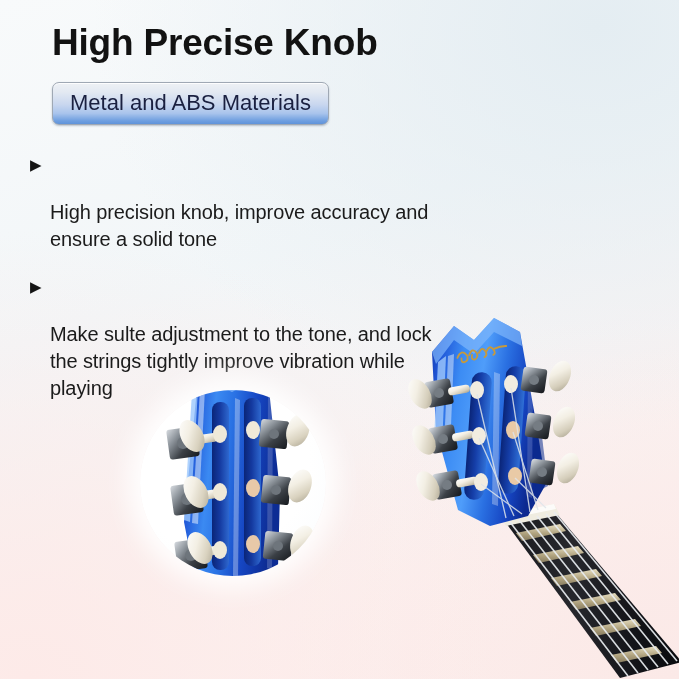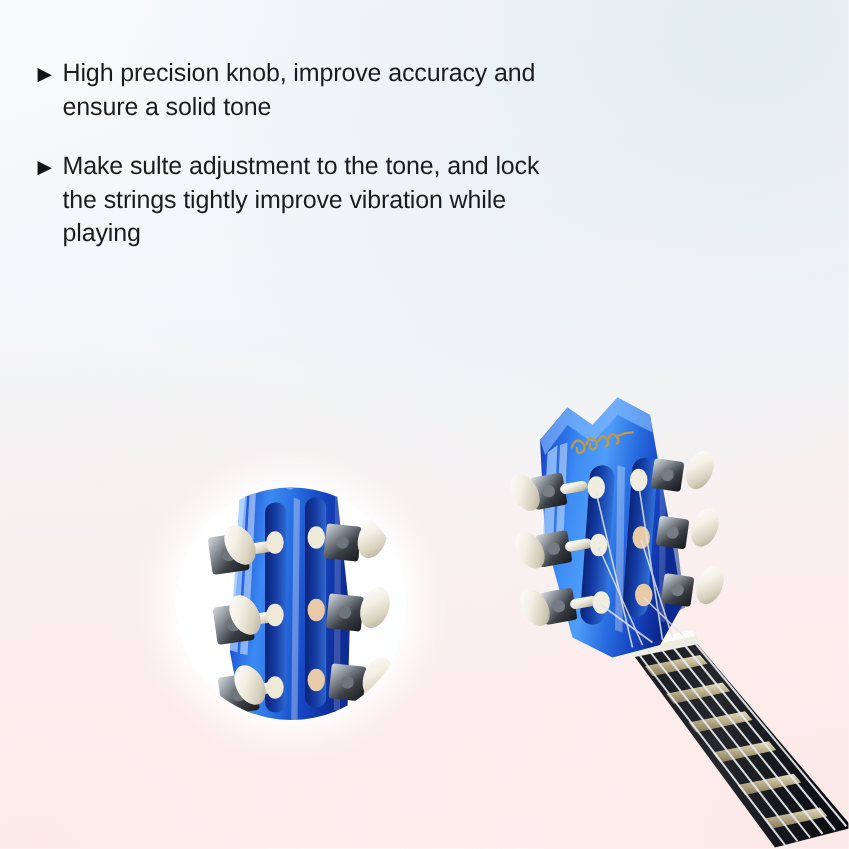--- a/index.html
+++ b/index.html
@@ -77,20 +77,21 @@
     line-height: 27px;
     color: #141414;
     text-align: left;
   }
   .bullet-text {
     flex: 1 1 auto;
     font-size: 20px;
     line-height: 27px;
     color: #1b1b1b;
     letter-spacing: -0.1px;
+    margin-top: 48px;
   }
 
   
   .inset-circle {
     position: absolute;
     left: 140px;
     top: 390px;
     width: 186px;
     height: 186px;
     border-radius: 50%;
@@ -114,21 +115,25 @@
     height: 369px;
   }
 </style>
 </head>
 <body>
 
 <div id="page">
 
   <div class="copy">
 
-
+    <h1 class="title">High Precise Knob</h1>
+
+    <div class="badge-wrap">
+      <span class="badge">Metal and ABS Materials</span>
+    </div>
 
     <div class="bullets">
 
       <div class="bullet">
         <span class="bullet-marker">▶</span>
         <span class="bullet-text">High precision knob, improve accuracy and ensure a solid tone</span>
       </div>
 
       <div class="bullet">
         <span class="bullet-marker">▶</span>

